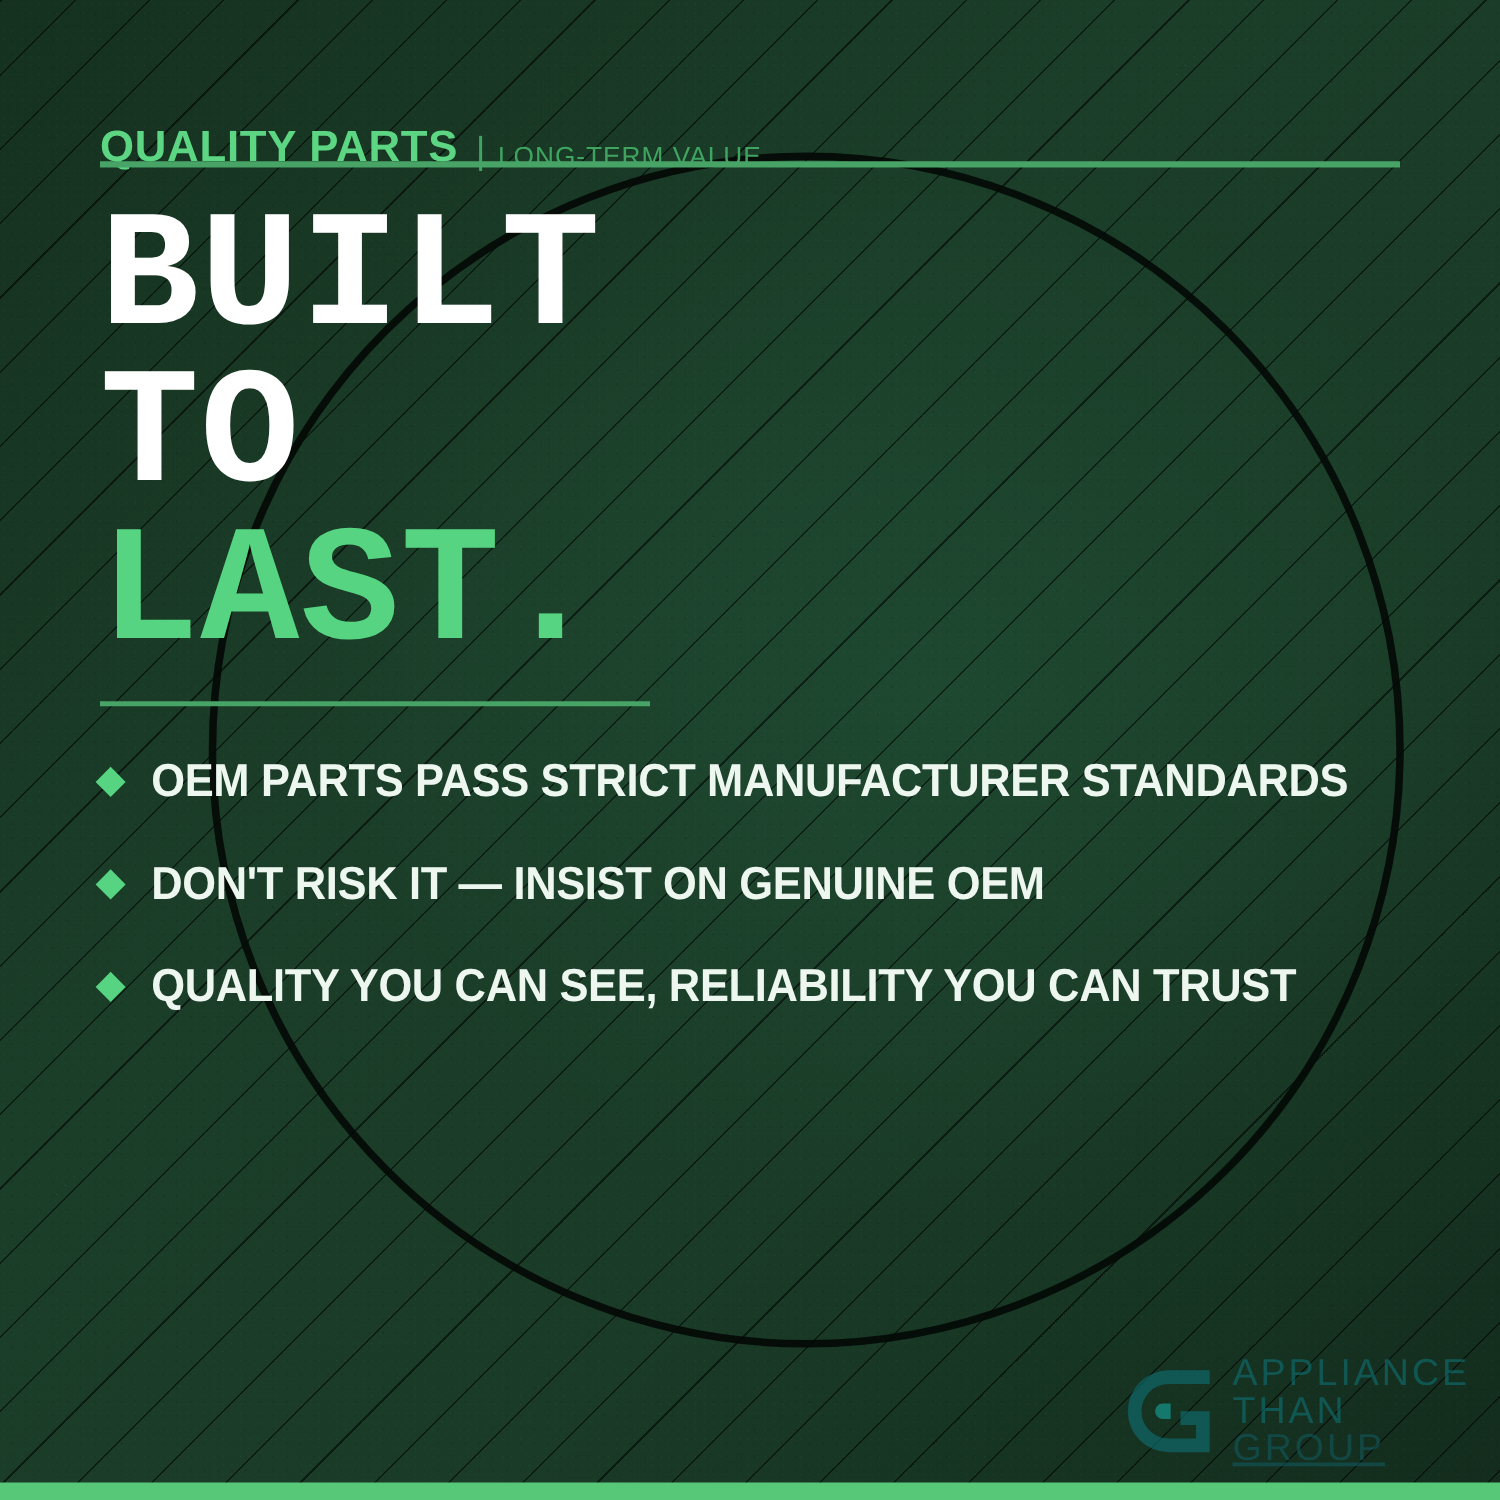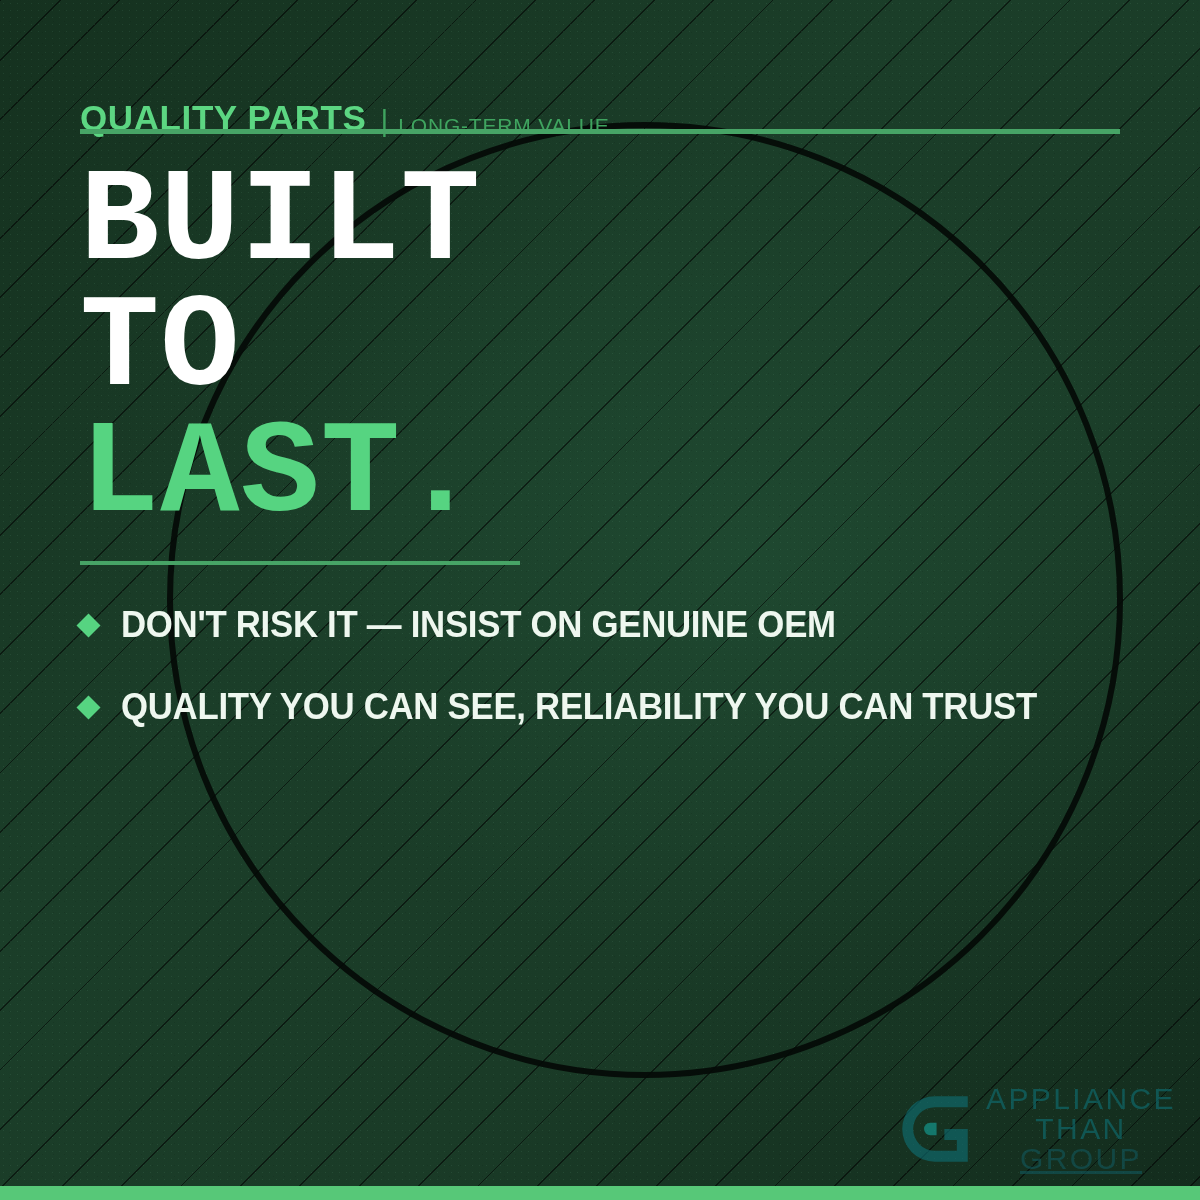--- a/index.html
+++ b/index.html
@@ -170,21 +170,20 @@
   .logo-mark {
     width: 78px;
     height: 78px;
     margin-right: 12px;
     flex: 0 0 auto;
   }
   .logo-words {
     display: flex;
     flex-direction: column;
     line-height: 1.0;
-    align-items: center;
   }
   .logo-words span {
     font-size: 30px;
     letter-spacing: 2.4px;
     color: #0e6f74;
     font-weight: 400;
   }
   .logo-words span.dim { color: #11575c; text-decoration: underline; }
 
   
@@ -215,20 +214,24 @@
 
   <div class="headline">
     <span class="hl-line hl-white">BUILT</span>
     <span class="hl-line hl-white">TO</span>
     <span class="hl-line hl-green">LAST.</span>
   </div>
 
   <div class="sub-rule"></div>
 
   <div class="bullets">
+    <div class="bullet-row">
+      <span class="diamond"></span>
+      <span class="bullet-text">OEM PARTS PASS STRICT MANUFACTURER STANDARDS</span>
+    </div>
     <div class="bullet-row">
       <span class="diamond"></span>
       <span class="bullet-text">DON'T RISK IT — INSIST ON GENUINE OEM</span>
     </div>
     <div class="bullet-row">
       <span class="diamond"></span>
       <span class="bullet-text">QUALITY YOU CAN SEE, RELIABILITY YOU CAN TRUST</span>
     </div>
   </div>
 

